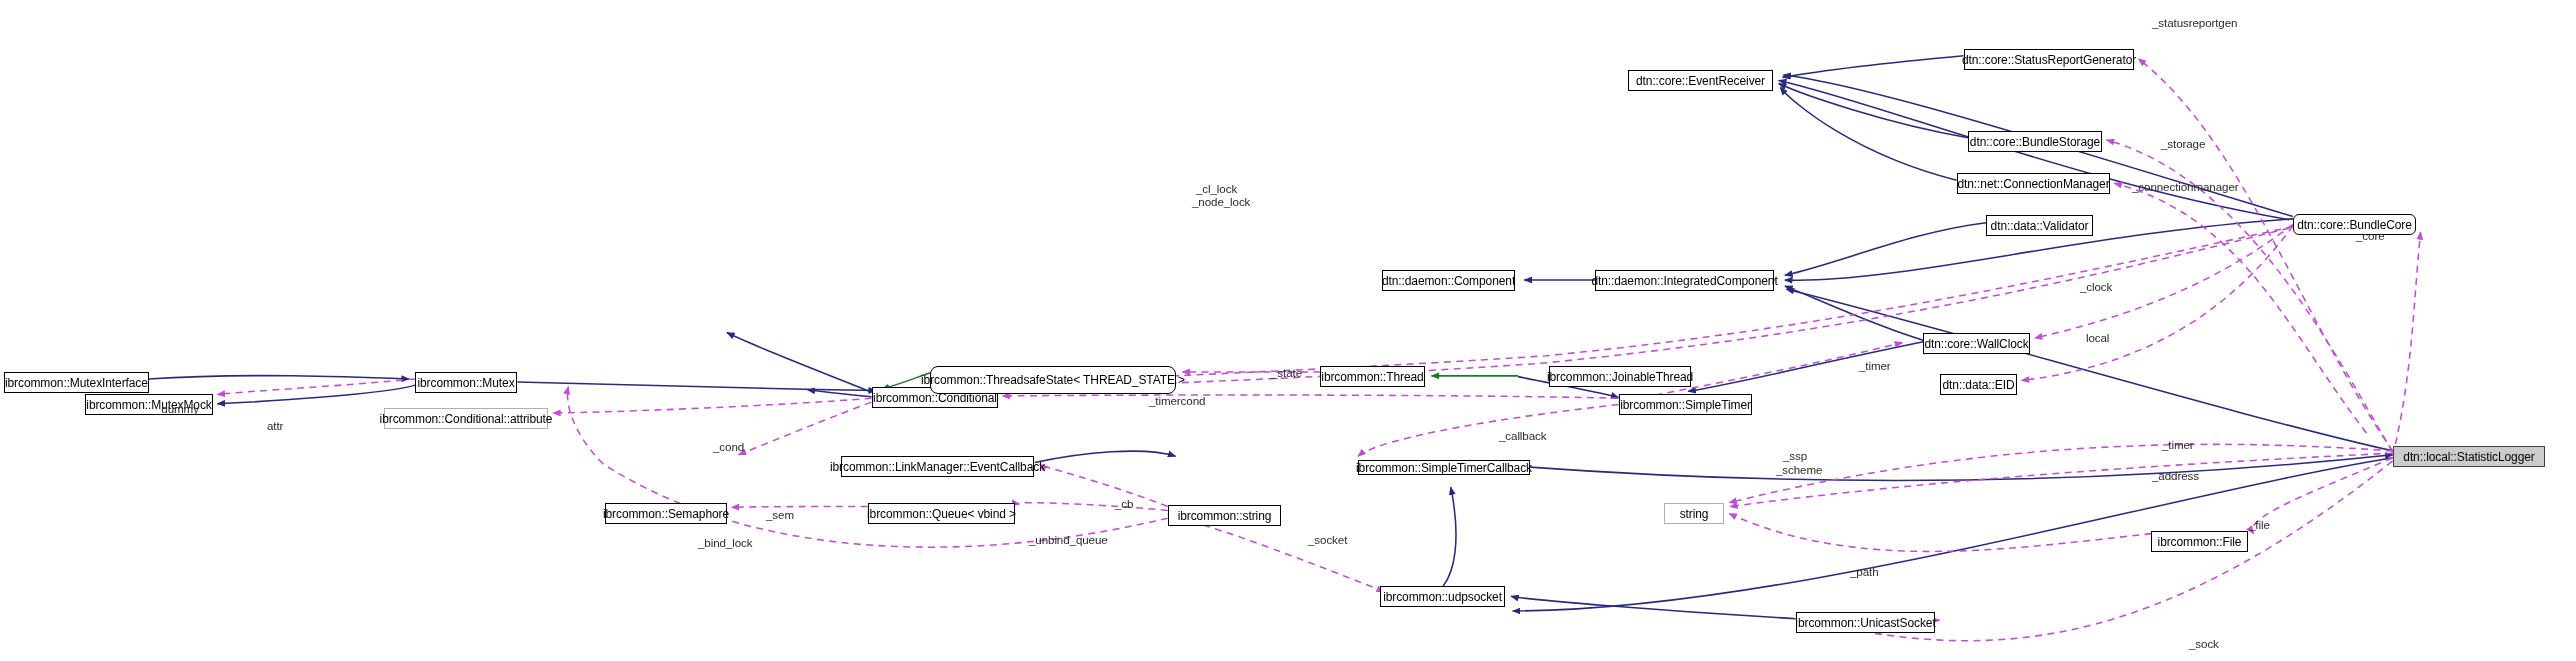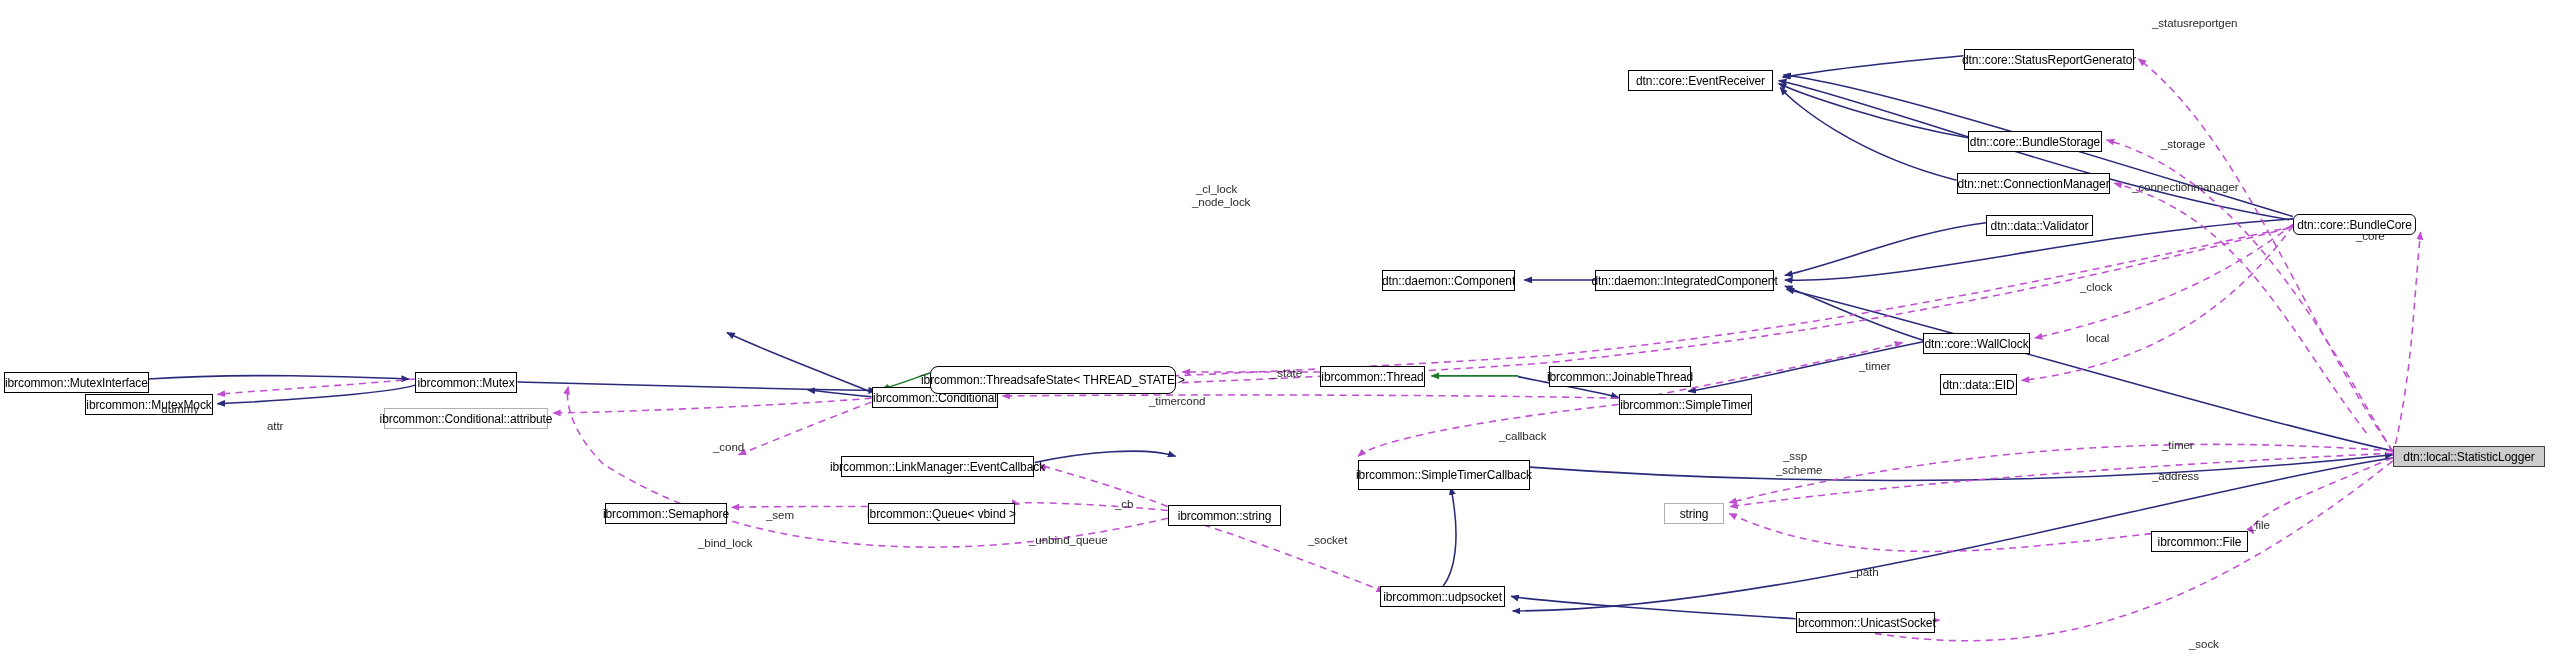--- a/index.html
+++ b/index.html
@@ -147,21 +147,21 @@
   <div class="node thin" style="left: 384px; top: 408px; width: 164px; height: 21px;">ibrcommon::Conditional::attribute</div>
   <div class="node" style="left: 872px; top: 387px; width: 126px; height: 21px;">ibrcommon::Conditional</div>
   <div class="node" style="left: 930px; top: 366px; width: 246px; height: 28px; border-radius: 8px;">ibrcommon::ThreadsafeState&lt; THREAD_STATE &gt;</div>
   <div class="node" style="left: 1320px; top: 366px; width: 105px; height: 21px;">ibrcommon::Thread</div>
   <div class="node" style="left: 1518px; top: 366px; width: 142px; height: 21px; margin-left: 31px;">ibrcommon::JoinableThread</div>
   <div class="node" style="left: 1619px; top: 394px; width: 133px; height: 21px;">ibrcommon::SimpleTimer</div>
   <div class="node" style="left: 841px; top: 456px; width: 193px; height: 21px;">ibrcommon::LinkManager::EventCallback</div>
   <div class="node" style="left: 605px; top: 503px; width: 122px; height: 21px;">ibrcommon::Semaphore</div>
   <div class="node" style="left: 868px; top: 503px; width: 147px; height: 21px;">ibrcommon::Queue&lt; vbind &gt;</div>
   <div class="node" style="left: 1168px; top: 505px; width: 113px; height: 21px;">ibrcommon::string</div>
-  <div class="node" style="left: 1358px; top: 460px; width: 172px; height: 30px;">ibrcommon::SimpleTimerCallback</div>
+  <div class="node" style="left: 1358px; top: 460px; width: 172px; height: 15px;">ibrcommon::SimpleTimerCallback</div>
   <div class="node thin" style="left: 1664px; top: 503px; width: 60px; height: 21px;">string</div>
   <div class="node" style="left: 2151px; top: 531px; width: 97px; height: 21px;">ibrcommon::File</div>
   <div class="node" style="left: 1380px; top: 586px; width: 125px; height: 21px;">ibrcommon::udpsocket</div>
   <div class="node" style="left: 1796px; top: 612px; width: 139px; height: 21px;">ibrcommon::UnicastSocket</div>
   <div class="node focus" style="left: 2393px; top: 446px; width: 152px; height: 21px;">dtn::local::StatisticLogger</div>
 
   <div class="edge-label" style="left: 2152px; top: 17px;">_statusreportgen</div>
   <div class="edge-label" style="left: 2161px; top: 138px;">_storage</div>
   <div class="edge-label" style="left: 2132px; top: 181px;">_connectionmanager</div>
   <div class="edge-label" style="left: 2356px; top: 230px;">_core</div>

